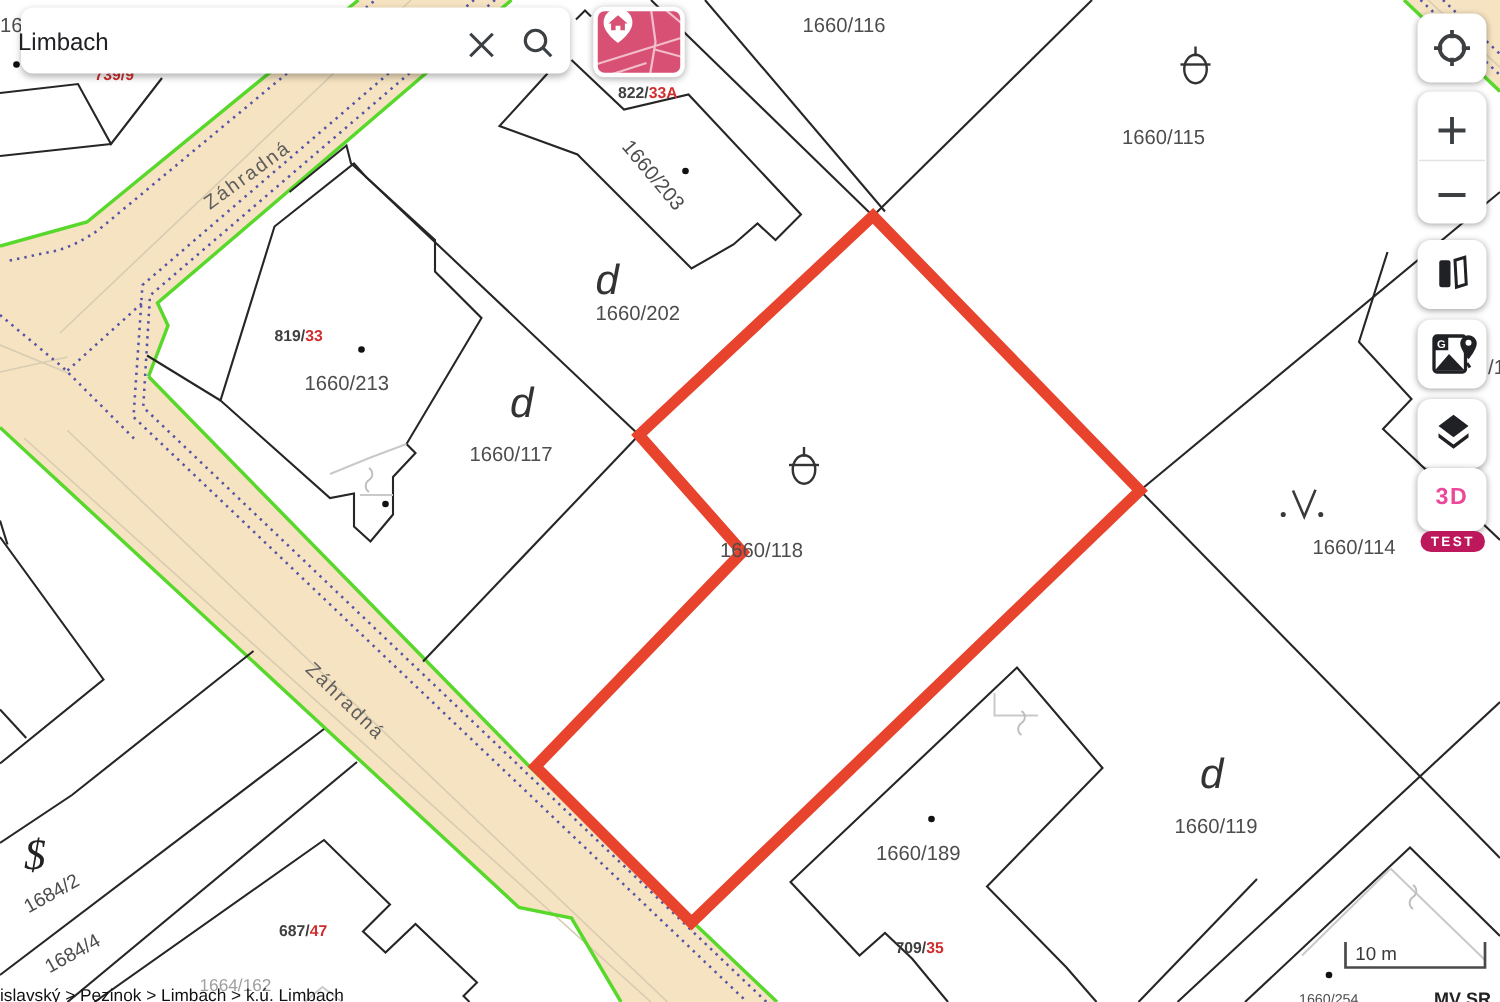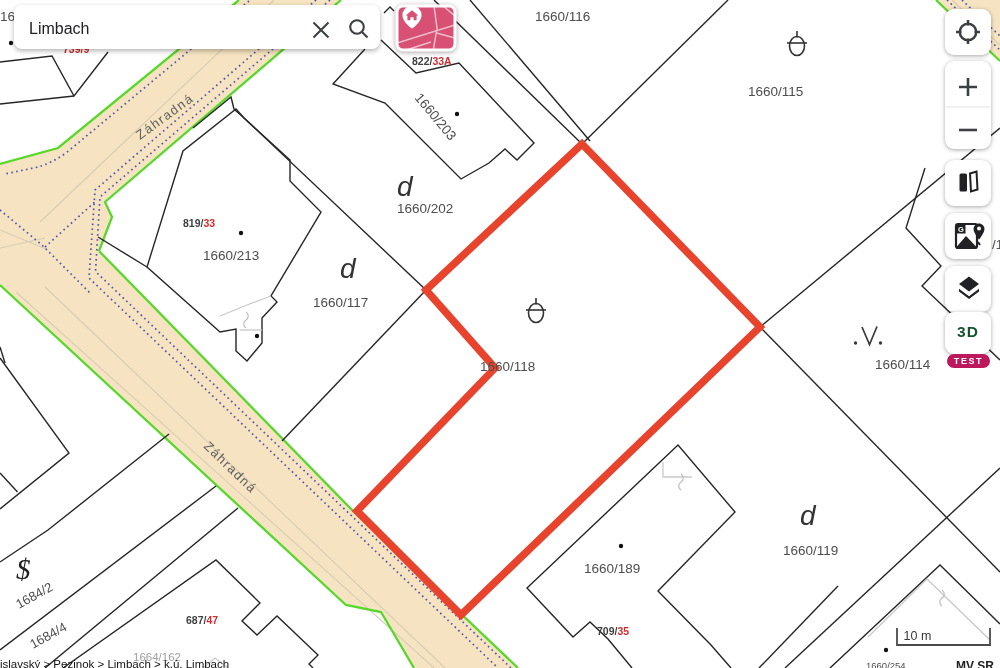--- a/index.html
+++ b/index.html
@@ -167,21 +167,21 @@
 <path d="M897,628 L897,645 L990,645 L990,628"></path>
 </g>
 <text x="903.5" y="640" fill="#3a3a3a" font-size="12.5">10 m</text>
 </svg>
 
 <div class="ui" style="left:0;right:0;bottom:0;height:14px;"></div>
 <div class="ui" style="left:0px;top:658px;font-size:11.5px;color:#111;white-space:nowrap;">islavský &gt; Pezinok &gt; Limbach &gt; k.ú. Limbach</div>
 <div class="ui" style="left:956px;top:659px;font-size:12px;color:#222;font-weight:bold;white-space:nowrap;">MV SR&nbsp;&nbsp;..</div>
 
 <div class="ui" style="left:14px;top:5px;width:366px;height:44px;background:#fff;border-radius:8px;box-shadow:0 2px 5px rgba(0,0,0,.3);"></div>
-<div class="ui" style="left:29px;top:20px;font-size:16px;color:#202124;">Limbach</div>
+<div class="ui" style="left:12px;top:20px;font-size:16px;color:#202124;">Limbach</div>
 <svg class="ui" style="left:312px;top:21px;" width="18" height="18">
     <path d="M1.5,1.5 L16.5,16.5 M16.5,1.5 L1.5,16.5" stroke="#3c4043" stroke-width="2.1" fill="none"></path>
   </svg>
 <svg class="ui" style="left:348px;top:18px;" width="22" height="22">
     <circle cx="9" cy="9" r="6.8" stroke="#3c4043" stroke-width="2.1" fill="none"></circle>
     <path d="M13.8,13.8 L19.5,19.5" stroke="#3c4043" stroke-width="2.1"></path>
   </svg>
 
 <svg class="ui" style="left:391px;top:0px;" width="70" height="58">
 <defs>
@@ -228,14 +228,14 @@
 <path d="M39.5,16 c0,-3 -2.5,-5.5 -5.5,-5.5 c-3,0 -5.5,2.5 -5.5,5.5 c0,4 5.5,10.5 5.5,10.5 c0,0 5.5,-6.5 5.5,-10.5 Z" fill="#202124"></path>
 <circle cx="34" cy="15.5" r="2" fill="#fff"></circle>
 <path d="M33,29 L35,32" stroke="#202124" stroke-width="2"></path>
 </svg>
 <div class="btn" style="left:945px;top:266px;width:46px;height:46px;"></div>
 <svg class="ui" style="left:945px;top:266px;" width="46" height="46">
 <path d="M24,10.5 L34,18 L24,25.5 L14,18 Z" fill="#202124"></path>
 <path d="M14,22.8 L24,30.3 L34,22.8 L34,25.6 L24,33.1 L14,25.6 Z" fill="#202124"></path>
 </svg>
 <div class="btn" style="left:945px;top:312px;width:46px;height:42px;"></div>
-<div class="ui" style="left:945px;top:312px;width:46px;height:42px;text-align:center;line-height:40px;font-size:15.5px;font-weight:bold;color:#14532d;letter-spacing:1px;">3D</div>
+<div class="ui" style="left:945px;top:312px;width:46px;height:42px;text-align:center;line-height:40px;font-size:15.5px;font-weight:bold;color:#ec4899;letter-spacing:1px;">3D</div>
 <div class="ui" style="left:947px;top:354px;width:43px;height:14px;background:#be185d;border-radius:7px;color:#fff;font-size:9px;font-weight:bold;letter-spacing:1.6px;text-align:center;line-height:14px;">TEST</div>
 
 </body></html>

